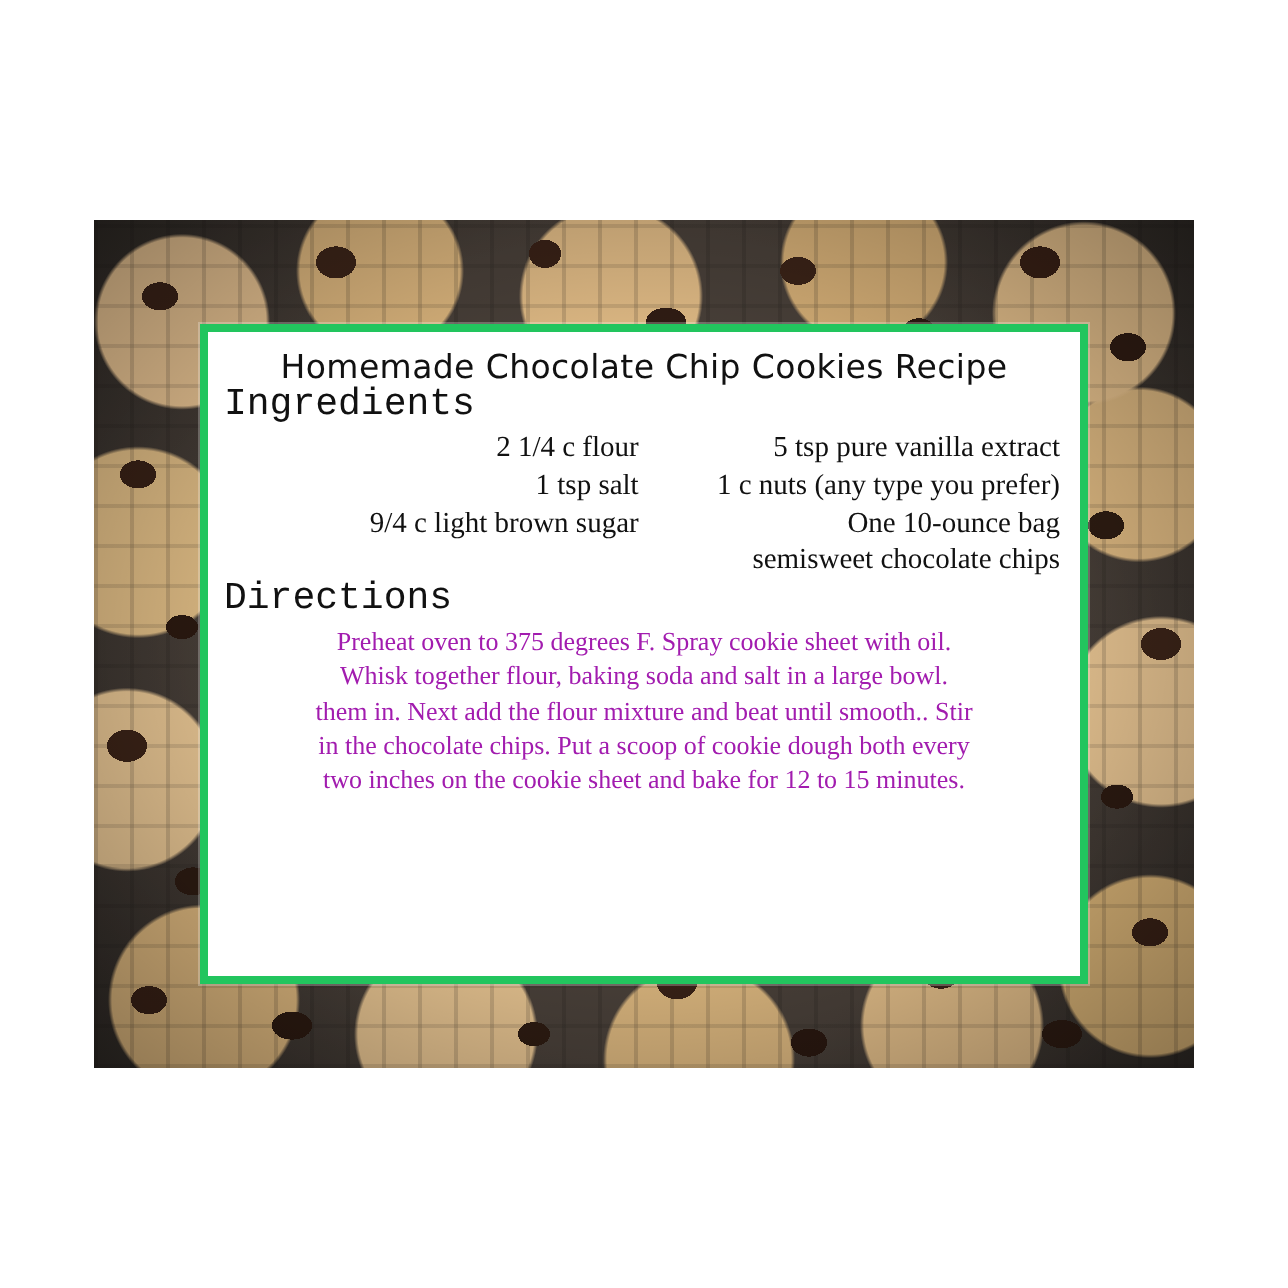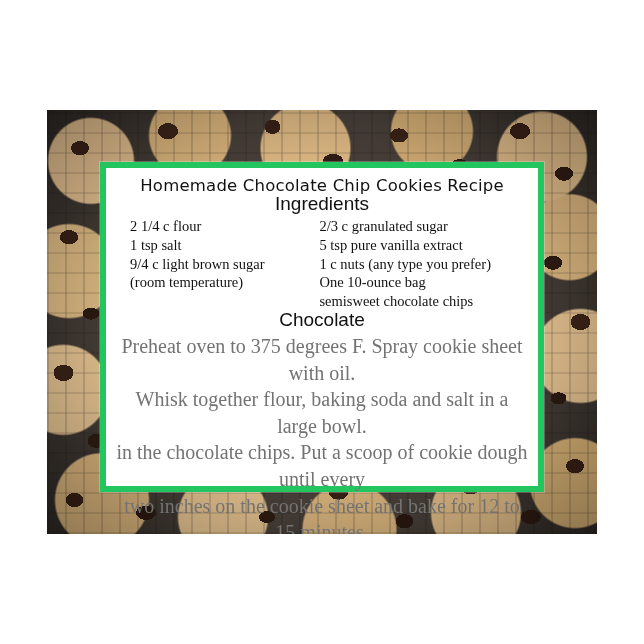--- a/index.html
+++ b/index.html
@@ -103,63 +103,63 @@
   }
 
   
   .recipe-panel {
     position: absolute;
     left: 53px;
     top: 52px;
     width: 444px;
     height: 330px;
     background: #ffffff;
-    border: 6px solid #22c55e;
+    border: 4px solid #22c55e;
     box-shadow: 0 0 0 1px rgba(255,255,255,0.25);
     box-sizing: border-box;
     padding: 6px 8px 4px 8px;
   }
 
   .recipe-title {
     text-align: center;
     font-family: "DejaVu Sans", sans-serif;
     font-size: 16.5px;
     letter-spacing: .2px;
     color: #111;
     margin: 2px 0 0 0;
     white-space: nowrap;
   }
 
   .section-heading {
-    text-align: center;
-    font-family: Liberation Sans, sans-serif;
+    text-align: left;
+    font-family: Liberation Mono, monospace;
     font-size: 19px;
     color: #111;
     margin: -1px 0 2px 0;
     line-height: 1.1;
   }
 
   .ingredients {
     display: flex;
     justify-content: flex-start;
     padding: 0 2px;
   }
   .ing-col {
     font-size: 14.5px;
     line-height: 1.3;
     color: #111;
   }
   .ing-col.left { width: 212px; padding-left: 14px; box-sizing: border-box; }
   .ing-col.right { width: 218px; }
-  .ing-col div { white-space: nowrap; }
+  .ing-col div { white-space: nowrap; text-align: right; }
 
   .directions {
-    font-size: 20px;
+    font-size: 13px;
     line-height: 1.33;
-    color: #737373;
+    color: #a21caf;
     text-align: center;
     padding: 0 2px;
   }
   .directions p { margin: 0; }
 
   
   .card-shadow {
     position: absolute;
     left: 47px;
     top: 110px;
@@ -184,37 +184,36 @@
 
       <div class="recipe-title">Homemade Chocolate Chip Cookies Recipe</div>
 
       <div class="section-heading">Ingredients</div>
 
       <div class="ingredients">
         <div class="ing-col left">
           <div>2 1/4 c flour</div>
           <div>1 tsp salt</div>
           <div>9/4 c  light brown sugar</div>
-          <div>(room temperature)</div>
         </div>
         <div class="ing-col right">
-          <div>2/3 c granulated sugar</div>
           <div>5 tsp pure vanilla extract</div>
           <div>1 c nuts (any type you prefer)</div>
           <div>One 10-ounce bag</div>
           <div>semisweet chocolate chips</div>
         </div>
       </div>
 
-      <div class="section-heading">Chocolate</div>
+      <div class="section-heading">Directions</div>
 
       <div class="directions">
         <p>Preheat oven to 375 degrees F. Spray cookie sheet with oil.</p>
         <p>Whisk together  flour, baking soda and salt in a large bowl.</p>
-        <p>in the chocolate chips. Put a scoop of cookie dough until every</p>
+        <p>them in. Next add the flour mixture and beat until smooth.. Stir</p>
+        <p>in the chocolate chips. Put a scoop of cookie dough both every</p>
         <p>two inches on the cookie sheet and bake for 12 to 15 minutes.</p>
       </div>
 
     </div>
   </div>
 
   <div class="card-shadow"></div>
 </div>
 
 </body></html>

